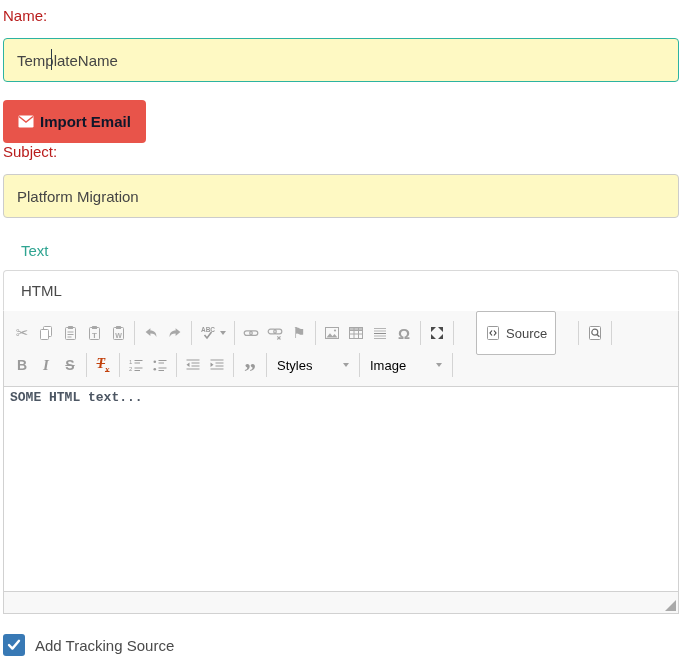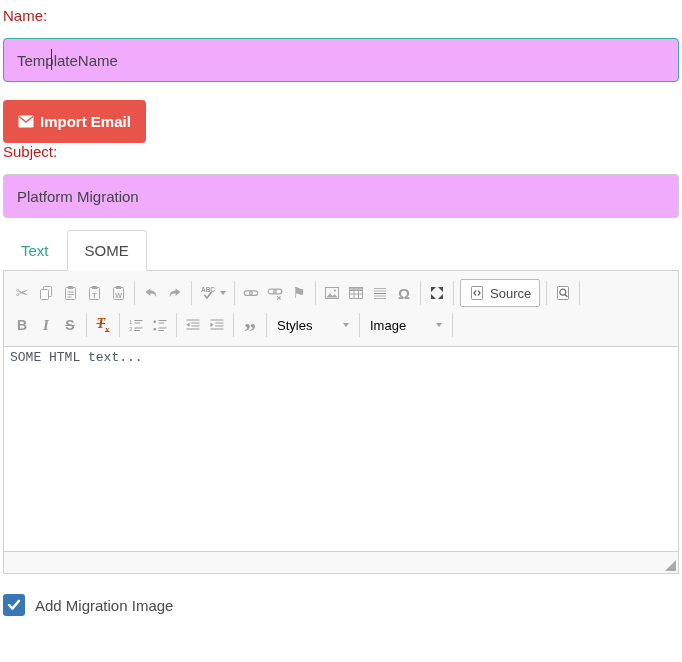--- a/index.html
+++ b/index.html
@@ -9,37 +9,37 @@
     color: #4a4a4a;
     padding: 7px 3px 0 3px;
   }
   .field-label { font-size: 15px; color: #b91c1c; margin-bottom: 14px; }
   .input-wrap { position: relative; }
   .text-input {
     width: 100%; height: 44px;
     border: 1px solid #cccccc; border-radius: 4px;
     padding: 4px 13px; font-size: 15px; color: #454545;
     font-family: "Liberation Sans", sans-serif;
-    background: #f0abfc; outline: none;
+    background: #fef9c3; outline: none;
   }
   .text-input.focused { border-color: #2cb3a2; }
   .caret {
     position: absolute; left: 48px; top: 11px;
     width: 1px; height: 21px; background: #2c3a47;
   }
   .import-btn {
     margin-top: 18px;
     display: inline-flex; align-items: center; gap: 6px;
-    background: #e8544a; color: #ffffff; border: none; border-radius: 4px;
+    background: #e8544a; color: #0f172a; border: none; border-radius: 4px;
     height: 43px; padding: 0 15px;
     font-size: 15px; font-weight: bold; font-family: "Liberation Sans", sans-serif;
     cursor: pointer;
   }
   .subject-label { }
-  .tabs-row { display: flex; margin-top: 12px; position: relative; z-index: 2; }
+  .tabs-row { display: flex; margin-top: 12px; position: relative; z-index: 2; flex-direction: column; }
   .tab {
     font-size: 15px; padding: 11px 17px; cursor: pointer;
     border: 1px solid transparent; border-radius: 4px 4px 0 0;
     margin-bottom: -1px;
   }
   .tab.inactive { color: #2fa491; }
   .tab.active {
     color: #4a4a4a; background: #fff;
     border-color: #d9d9d9; border-bottom-color: #fff;
   }
@@ -66,33 +66,33 @@
   .glyph-tx { font-family: "Liberation Serif", serif; font-style: italic; font-weight: bold; font-size: 14px; color: #c2410c; text-decoration: line-through; }
   .glyph-tx sub { font-size: 9px; text-decoration: none; }
   .dd-arrow {
     width: 0; height: 0; border-left: 3.5px solid transparent;
     border-right: 3.5px solid transparent; border-top: 4px solid #a0a0a0;
     display: inline-block; margin-left: 4px;
   }
   .source-btn {
     display: flex; align-items: center; gap: 5px;
     border: 1px solid #bcbcbc; border-radius: 2px; background: #fff;
-    height: 28px; padding: 0 8px; margin: 0 2px; cursor: pointer;
+    height: 44px; padding: 0 8px; margin: 0 18px; cursor: pointer;
     font-size: 13px; color: #474747; font-family: "Liberation Sans", sans-serif;
   }
   .dropdown {
     display: flex; align-items: center; justify-content: space-between;
     width: 84px; height: 24px; padding: 0 6px; cursor: default;
     color: #000000; font-size: 13px;
   }
   .spell-wrap { display: flex; align-items: center; }
   .editor-body {
     height: 204px; background: #fff; padding: 3px 6px; cursor: text;
     font-family: "Liberation Mono", "DejaVu Sans Mono", monospace;
-    font-size: 13px; color: #4c5663; white-space: pre;
+    font-size: 13px; color: #4c5663; white-space: pre; font-weight: bold;
   }
   .editor-footer {
     height: 22px; background: #f8f8f8; border-top: 1px solid #d1d1d1;
     position: relative;
   }
   .resize-handle {
     position: absolute; right: 2px; bottom: 2px;
     width: 0; height: 0; cursor: se-resize;
     border-left: 11px solid transparent; border-bottom: 11px solid #a9a9a9;
   }
@@ -129,21 +129,21 @@
 
 
 <div class="field-label subject-label">Subject:</div>
 <div class="input-wrap">
   <input class="text-input" type="text" value="Platform Migration" style="">
 </div>
 
 
 <div class="tabs-row">
   <div class="tab inactive">Text</div>
-  <div class="tab active">SOME</div>
+  <div class="tab active">HTML</div>
 </div>
 
 
 <div class="editor">
   <div class="toolbar">
 
     <div class="tb-row">
       <button class="tb-btn">
         <span class="glyph-cut">✂</span>
       </button>
@@ -366,17 +366,17 @@
 
 
 <div class="tracking-row">
   <div class="checkbox">
     <span>
       <svg width="14" height="12" viewBox="0 0 14 12">
         <path d="M2 6l3.4 3.6L12 1.8" stroke="#ffffff" stroke-width="2.4" fill="none" stroke-linecap="round" stroke-linejoin="round"></path>
       </svg>
     </span>
   </div>
-  <div class="tracking-label">Add Migration Image</div>
+  <div class="tracking-label">Add Tracking Source</div>
 </div>
 
 
 
 
 </body></html>

